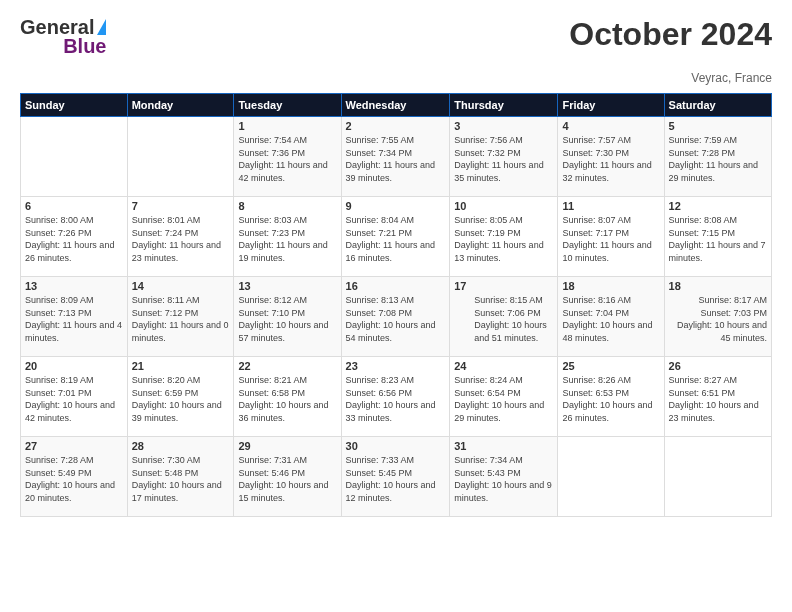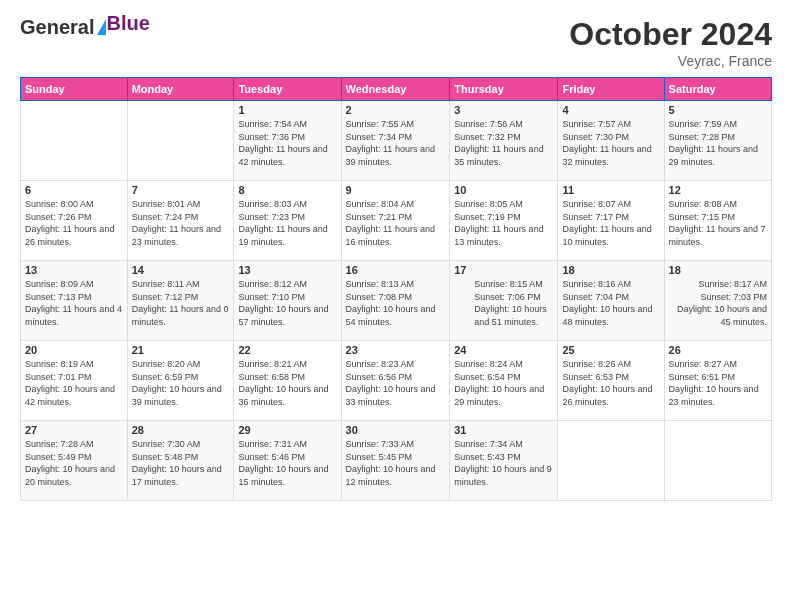--- a/index.html
+++ b/index.html
@@ -17,43 +17,43 @@
       padding: 16px 20px 12px 20px;
     }
     .header {
       display: flex;
       justify-content: space-between;
       align-items: flex-start;
       margin-bottom: 8px;
     }
     .logo {
       display: flex;
-      flex-direction: row;
-      align-items: flex-start;
+      flex-direction: column;
+      align-items: flex-end;
     }
     .title-area {
       text-align: right;
     }
     .month-title {
       font-size: 32px;
       font-weight: bold;
       color: #333;
     }
     .location {
-      font-size: 14px;
+      font-size: 12px;
       color: #666;
-      margin-top: 0;
+      margin-top: 18px;
     }
     table {
       width: 100%;
       border-collapse: collapse;
       font-size: 10px;
     }
     thead tr th {
-      background-color: #ec4899;
+      background-color: #0f172a;
       color: white;
       padding: 5px 4px;
       text-align: left;
       font-size: 11px;
       font-weight: bold;
       border: 1px solid #1565C0;
     }
     tbody tr td {
       border: 1px solid #ddd;
       vertical-align: top;

